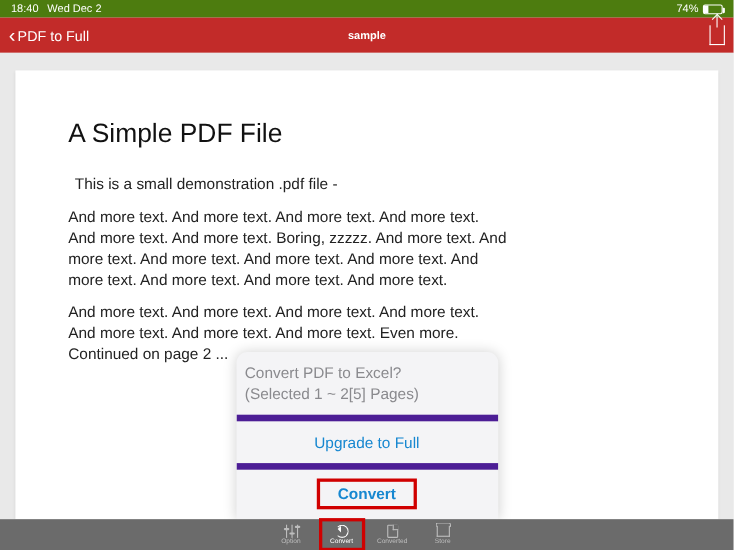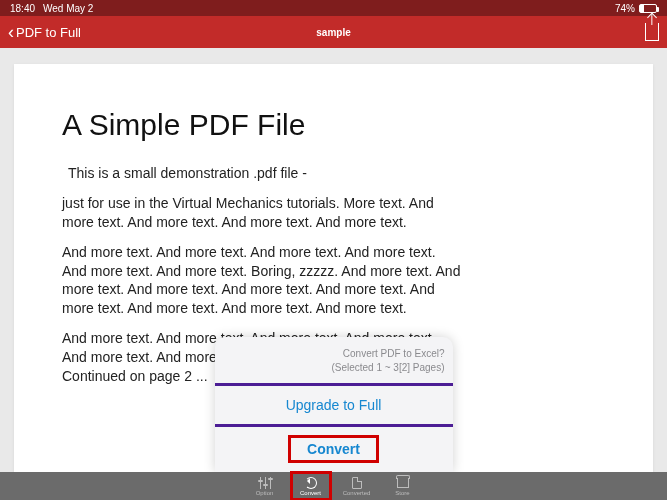--- a/index.html
+++ b/index.html
@@ -1,48 +1,48 @@
 <!DOCTYPE html>
 <html><head>
 <meta charset="utf-8">
 <style>
   * { margin: 0; padding: 0; box-sizing: border-box; }
   html, body { width: 667px; height: 500px; overflow: hidden; font-family: -apple-system, Helvetica, Arial, sans-serif; }
   .screen { width: 667px; height: 500px; background: #e9e9e9; position: relative; }
 
   
-  .status-bar { height: 16px; background: #7f1d1d; color: #fff; display: flex; align-items: center; font-size: 10px; padding: 0 10px; justify-content: space-between; }
+  .status-bar { height: 16px; background: #4d7c0f; color: #fff; display: flex; align-items: center; font-size: 10px; padding: 0 10px; justify-content: space-between; }
   .status-left { display: flex; gap: 8px; }
   .status-right { display: flex; align-items: center; gap: 4px; }
   .battery { width: 18px; height: 9px; border: 1px solid #fff; border-radius: 2px; position: relative; display: inline-block; }
   .battery::after { content: ""; position: absolute; right: -3px; top: 2px; width: 2px; height: 5px; background: #fff; border-radius: 0 1px 1px 0; }
   .battery-fill { position: absolute; left: 0; top: 0; bottom: 0; width: 24%; background: #fff; }
 
   
   .nav-bar { height: 32px; background: #c22b29; color: #fff; display: flex; align-items: center; justify-content: space-between; padding: 0 8px; }
   .nav-back { display: flex; align-items: center; font-size: 13px; gap: 2px; }
   .nav-back .chev { font-size: 18px; line-height: 1; }
   .nav-title { font-size: 10px; font-weight: 600; position: absolute; left: 50%; transform: translateX(-50%); }
   .nav-share { display: flex; align-items: center; }
   .share-icon { width: 14px; height: 18px; border: 1.3px solid #fff; border-top: none; position: relative; }
   .share-icon::before { content: ""; position: absolute; left: 50%; top: -9px; transform: translateX(-50%); width: 1.3px; height: 11px; background: #fff; }
   .share-icon::after { content: ""; position: absolute; left: 50%; top: -9px; transform: translateX(-50%) rotate(45deg); width: 6px; height: 6px; border-left: 1.3px solid #fff; border-top: 1.3px solid #fff; }
 
   
   .doc-wrap { position: absolute; top: 48px; left: 0; right: 0; bottom: 28px; background: #e9e9e9; padding: 16px 14px 0 14px; }
   .page { background: #fff; width: 100%; height: 100%; padding: 44px 48px 0 48px; box-shadow: 0 1px 3px rgba(0,0,0,0.08); }
-  .doc-title { font-size: 30px; font-weight: 400; font-family: Arial, Helvetica, sans-serif; margin-bottom: 22px; color:#111; }
+  .doc-title { font-size: 24px; font-weight: 400; font-family: Arial, Helvetica, sans-serif; margin-bottom: 22px; color:#111; }
   .doc-body { font-size: 14px; line-height: 1.35; color: #222; max-width: 400px; }
   .doc-body p { margin-bottom: 11px; }
   .indent { padding-left: 6px; }
 
   
   .sheet { position: absolute; bottom: 28px; left: 50%; transform: translateX(-50%); width: 238px; background: #f4f4f6; border-radius: 10px 10px 0 0; box-shadow: 0 0 12px rgba(0,0,0,0.18); overflow: hidden; }
-  .sheet-header { text-align: right; padding: 10px 8px 9px; font-size: 10px; color: #8a8a8e; line-height: 1.35; }
-  .sheet-btn { border-top: 3px solid #4c1d95; text-align: center; padding: 11px 0; font-size: 14px; color: #1687d0; font-weight: 500; position: relative; }
+  .sheet-header { text-align: left; padding: 10px 8px 9px; font-size: 14px; color: #8a8a8e; line-height: 1.35; }
+  .sheet-btn { border-top: 6px solid #4c1d95; text-align: center; padding: 11px 0; font-size: 14px; color: #1687d0; font-weight: 500; position: relative; }
   .sheet-btn.convert span.framed { display: inline-block; padding: 3px 16px; border: 3px solid #d00000; font-weight: 700; color:#1687d0; }
   .sheet-btn.convert { padding: 8px 0 9px; }
 
   
   .tabbar { position: absolute; left: 0; right: 0; bottom: 0; height: 28px; background: #6b6b6b; display: flex; justify-content: center; align-items: center; gap: 0; }
   .tab { width: 46px; height: 28px; display: flex; flex-direction: column; align-items: center; justify-content: center; color: #bdbdbd; font-size: 6px; gap: 1px; position: relative; }
   .tab.active { color: #ffffff; }
   .tab .ticon { width: 14px; height: 12px; display:flex; align-items:center; justify-content:center; }
   .tab.highlight::before { content:""; position:absolute; inset: -1px 2px -1px 2px; border: 3px solid #d00000; }
   
@@ -58,21 +58,21 @@
   .i-cart::before{content:"";position:absolute;left:-2px;right:-2px;top:-3px;height:3px;border:1.2px solid #bdbdbd;border-bottom:none;border-radius:2px 2px 0 0;}
 </style>
 </head>
 <body>
 
 <div class="screen">
 
   <div class="status-bar">
     <div class="status-left">
       <span>18:40</span>
-      <span>Wed May 2</span>
+      <span>Wed Dec 2</span>
     </div>
     <div class="status-right">
       <span>74%</span>
       <span class="battery">
           <span class="battery-fill"></span>
         </span>
     </div>
   </div>
 
   <div class="nav-bar">
@@ -84,31 +84,30 @@
     <div class="nav-share">
       <span class="share-icon"></span>
     </div>
   </div>
 
   <div class="doc-wrap">
     <div class="page">
       <h1 class="doc-title">A Simple PDF File</h1>
       <div class="doc-body">
         <p class="indent">This is a small demonstration .pdf file -</p>
-        <p>just for use in the Virtual Mechanics tutorials. More text. And more text. And more text. And more text. And more text.</p>
         <p>And more text. And more text. And more text. And more text. And more text. And more text. Boring, zzzzz. And more text. And more text. And more text. And more text. And more text. And more text. And more text. And more text. And more text.</p>
         <p>And more text. And more text. And more text. And more text. And more text. And more text. And more text. Even more. Continued on page 2 ...</p>
       </div>
     </div>
   </div>
 
   <div class="sheet">
     <div class="sheet-header">
       <div>Convert PDF to Excel?</div>
-      <div>(Selected 1 ~ 3[2] Pages)</div>
+      <div>(Selected 1 ~ 2[5] Pages)</div>
     </div>
     <div class="sheet-btn">
       <span>Upgrade to Full</span>
     </div>
     <div class="sheet-btn convert">
       <span class="framed">Convert</span>
     </div>
   </div>
 
   <div class="tabbar">

